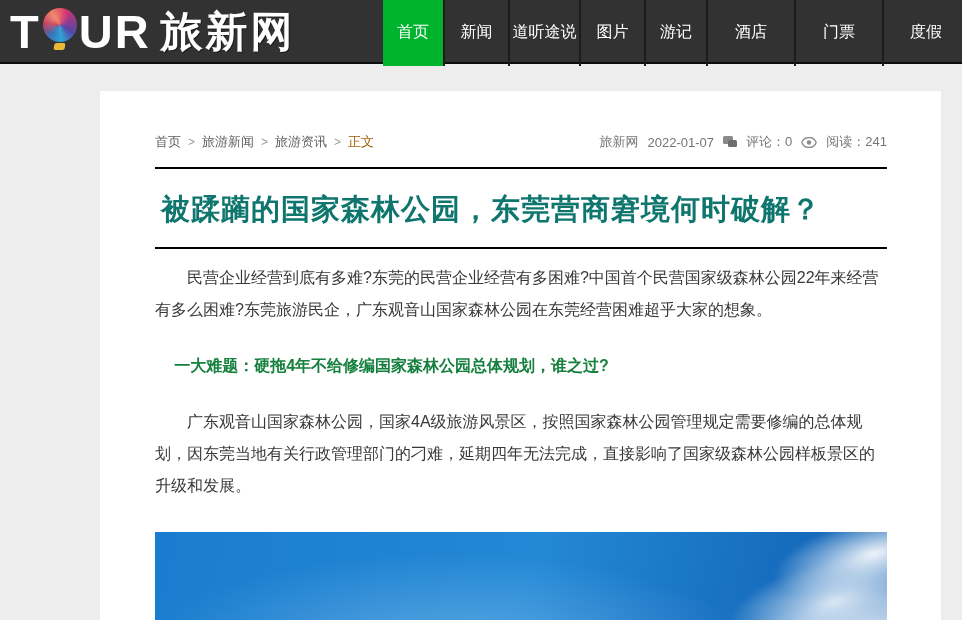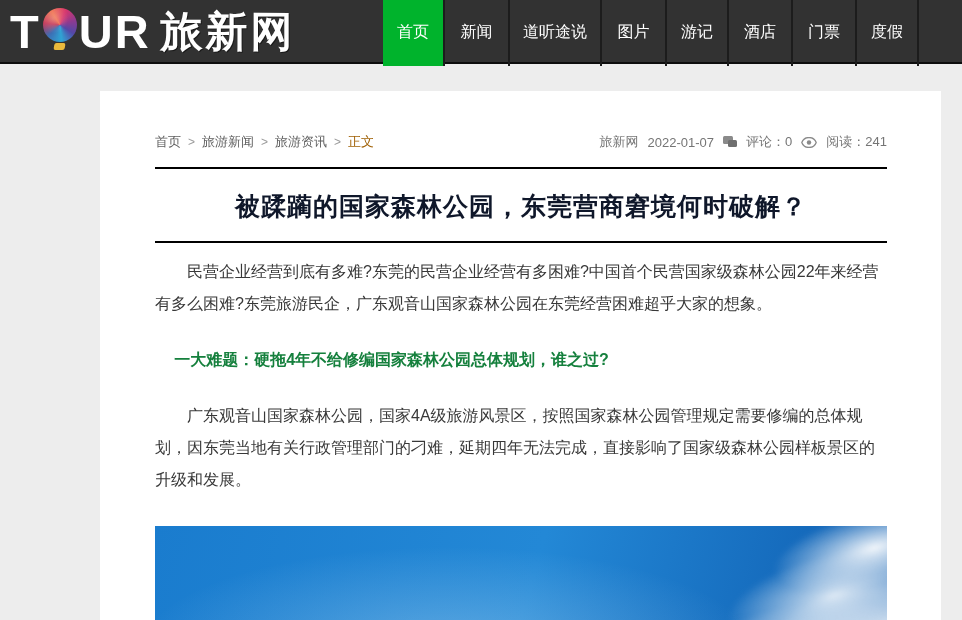--- a/index.html
+++ b/index.html
@@ -50,22 +50,22 @@
     display: flex;
   }
   .nav-item {
     height: 66px; line-height: 64px; text-align: center;
     color: #fff; font-size: 16px; cursor: pointer;
     border-left: 2px solid #1c1c1c;
   }
   .nav-item:first-child { border-left: none; }
   .nav-item:last-child { border-right: 2px solid #1c1c1c; }
   .nav-item.active { background: #00b32c; border-left: none; }
-  .w60 { width: 60px; } .w65 { width: 65px; text-align: center; } .w92 { width: 92px; }
-  .w62 { width: 62px; } .w64 { width: 64px; }
+  .w60 { width: 60px; } .w65 { width: 65px; text-align: center; } .w92 { width: 71px; }
+  .w62 { width: 62px; } .w64 { width: 88px; }
 
   
   .content-card {
     margin: 27px 0 0 100px;
     width: 841px; min-height: 553px;
     background: #fff;
     padding: 42px 54px 0 55px;
   }
 
   .crumb-row {
@@ -81,22 +81,22 @@
   .meta-icon { display: inline-flex; align-items: center; }
   .meta-icon svg { display: block; }
 
   .title-block {
     margin-top: 16px;
     border-top: 2px solid #000;
     border-bottom: 2px solid #000;
     padding: 17px 6px 15px 6px;
   }
   .article-title {
-    font-size: 25px; font-weight: bold; color: #0f172a;
-    text-align: center; letter-spacing: 1px; line-height: 1.6;
+    font-size: 29px; font-weight: bold; color: #0f766e;
+    letter-spacing: 1px; line-height: 1.6;
   }
 
   .article-body p {
     font-size: 16px; line-height: 32px; color: #383838;
     text-indent: 2em; margin: 13px 0;
   }
   .article-body p.subhead {
     font-weight: bold; color: #15803d; text-indent: 1.2em; margin: 24px 0;
   }
 

